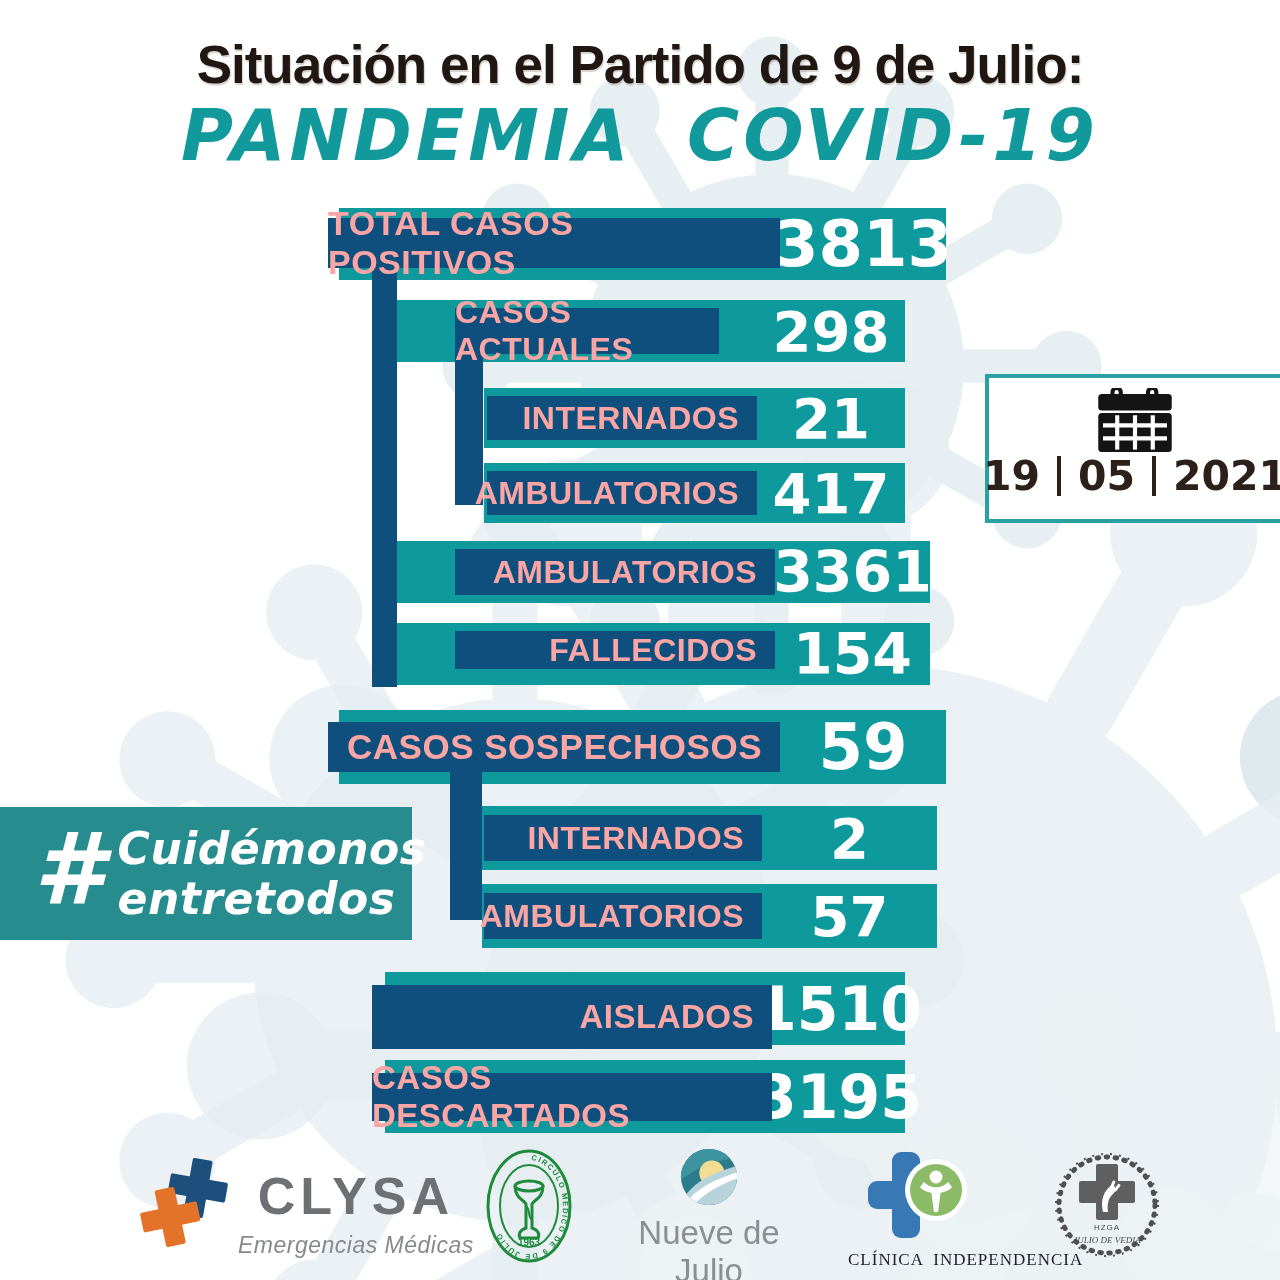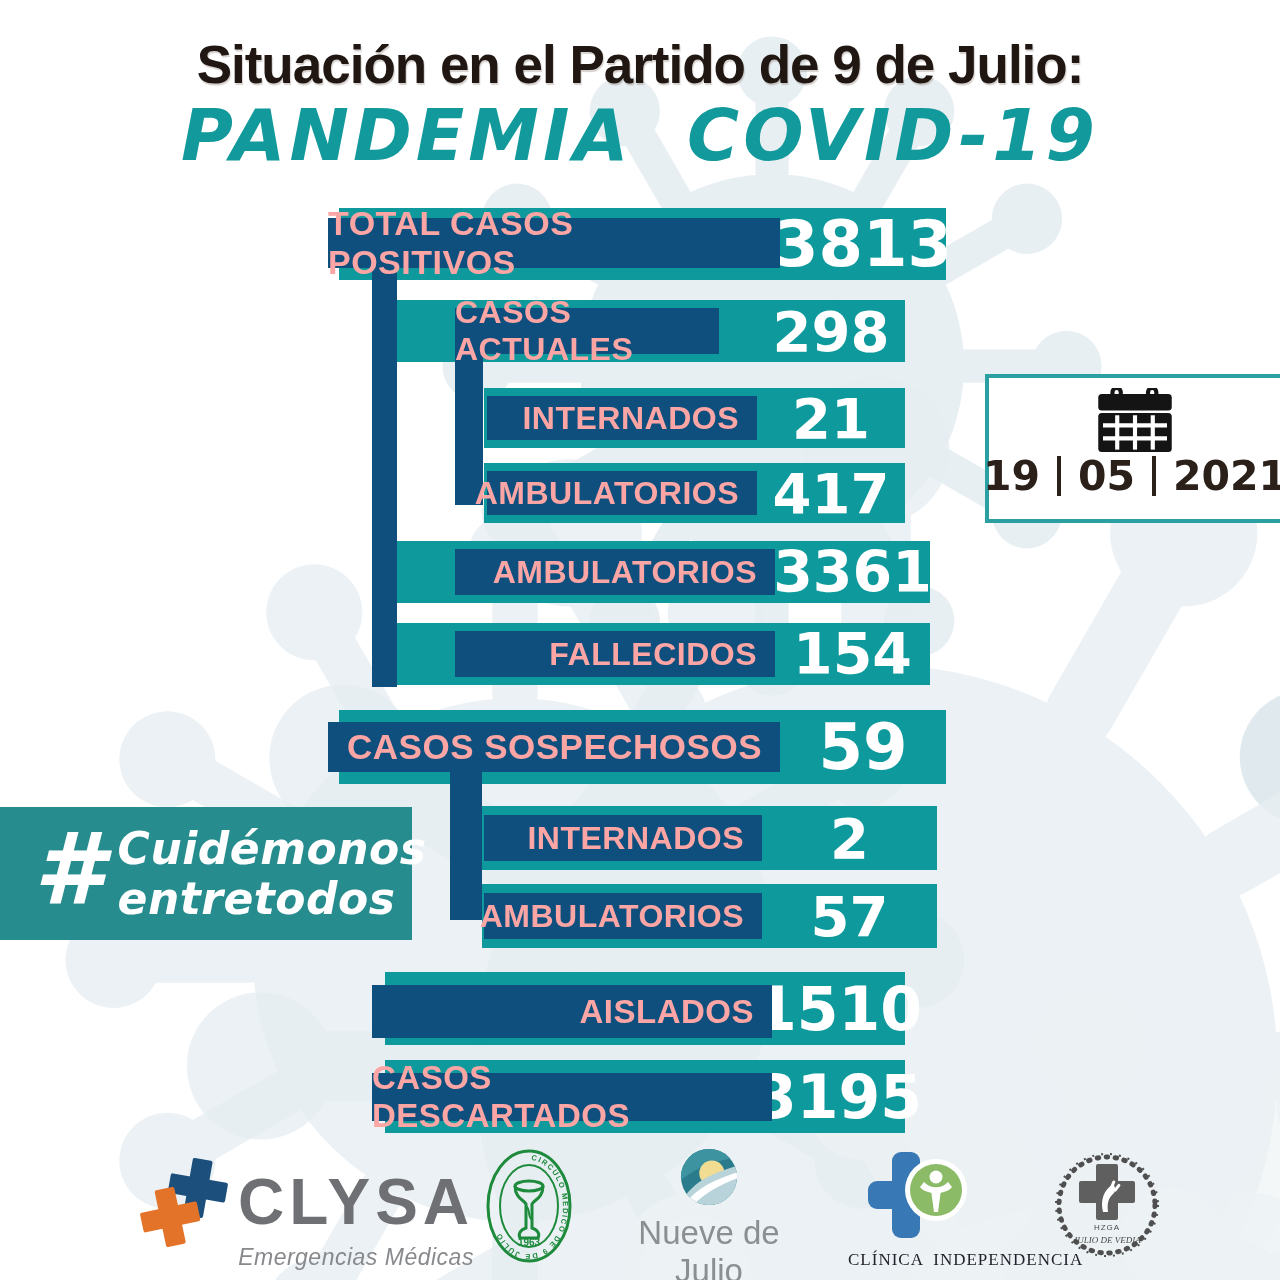--- a/index.html
+++ b/index.html
@@ -29,29 +29,29 @@
   #r0l{left:328px;top:218px;width:452px;height:50px;font-size:34px}
   #r1{left:397px;top:300px;width:508px;height:62px}   #r1 .num{left:360px;font-size:56px}
   #r1l{left:455px;top:308px;width:264px;height:46px;font-size:32px}
   #r2{left:484px;top:388px;width:421px;height:60px}   #r2 .num{left:273px;font-size:56px}
   #r2l{left:487px;top:396px;width:270px;height:44px;font-size:32px}
   #r3{left:484px;top:463px;width:421px;height:60px}   #r3 .num{left:273px;font-size:56px}
   #r3l{left:487px;top:471px;width:270px;height:44px;font-size:32px}
   #r4{left:397px;top:541px;width:533px;height:62px}   #r4 .num{left:378px;font-size:57px}
   #r4l{left:455px;top:549px;width:320px;height:46px;font-size:32px}
   #r5{left:397px;top:623px;width:533px;height:62px}   #r5 .num{left:378px;font-size:57px}
-  #r5l{left:455px;top:631px;width:320px;height:46px;font-size:32px}
+  #r5l{left:455px;top:631px;width:320px;height:38px;font-size:32px}
   #r6{left:339px;top:710px;width:607px;height:74px}   #r6 .num{left:441px;font-size:64px}
   #r6l{left:328px;top:722px;width:452px;height:50px;font-size:35px}
   #r7{left:482px;top:806px;width:455px;height:64px}   #r7 .num{left:280px;font-size:56px}
   #r7l{left:484px;top:815px;width:278px;height:46px;font-size:32px}
   #r8{left:482px;top:884px;width:455px;height:64px}   #r8 .num{left:280px;font-size:56px}
   #r8l{left:484px;top:893px;width:278px;height:46px;font-size:32px}
   #r9{left:385px;top:972px;width:520px;height:73px}   #r9 .num{left:387px;font-size:60px}
-  #r9l{left:372px;top:985px;width:400px;height:53px;font-size:33px}
+  #r9l{left:372px;top:985px;width:400px;height:64px;font-size:33px}
   #r10{left:385px;top:1060px;width:520px;height:73px} #r10 .num{left:387px;font-size:60px}
   #r10l{left:372px;top:1073px;width:400px;height:48px;font-size:33px}
 
   #c1{left:372px;top:258px;width:25px;height:429px}
   #c2{left:455px;top:345px;width:28px;height:160px}
   #c3{left:450px;top:768px;width:32px;height:152px}
 
   
   .datebox{position:absolute;left:985px;top:374px;width:330px;height:149px;background:#fff;
            border:4px solid #2AA0A2;z-index:6;box-sizing:border-box;}
@@ -65,21 +65,21 @@
            display:flex;align-items:center;padding-left:34px;box-sizing:border-box;color:#fff;
            font-style:italic;font-weight:bold;font-family:"DejaVu Sans",sans-serif;}
   .hash-sym{font-size:100px;line-height:1;margin-right:14px;transform:translateY(-4px);}
   .hash-lines{font-size:44px;line-height:1.12;letter-spacing:.5px;}
 
   
   .logos{position:absolute;left:0;top:1140px;width:1280px;height:140px;z-index:6;}
   .logo{position:absolute;}
   .clysa{left:138px;top:18px;display:flex;align-items:flex-start;}
   .clysa-txt{margin-left:4px;text-align:center;}
-  .clysa-name{font-size:64px;font-weight:bold;letter-spacing:5px;color:#6E7073;line-height:1;margin-top:12px;}
+  .clysa-name{font-size:52px;font-weight:bold;letter-spacing:5px;color:#6E7073;line-height:1;margin-top:12px;}
   .clysa-tag{font-size:23px;font-style:italic;color:#87898C;margin-top:10px;letter-spacing:.5px;}
   .muni{left:618px;top:8px;width:182px;text-align:center;}
   .muni-name{font-size:33px;color:#8B8F92;margin-top:4px;}
   .clinica{left:848px;top:10px;width:140px;text-align:center;}
   .clinica-name{font-family:"Liberation Serif",serif;font-size:17px;color:#22222C;
                 letter-spacing:1px;word-spacing:5px;margin-top:2px;white-space:nowrap;}
 </style>
 </head>
 <body>
 

